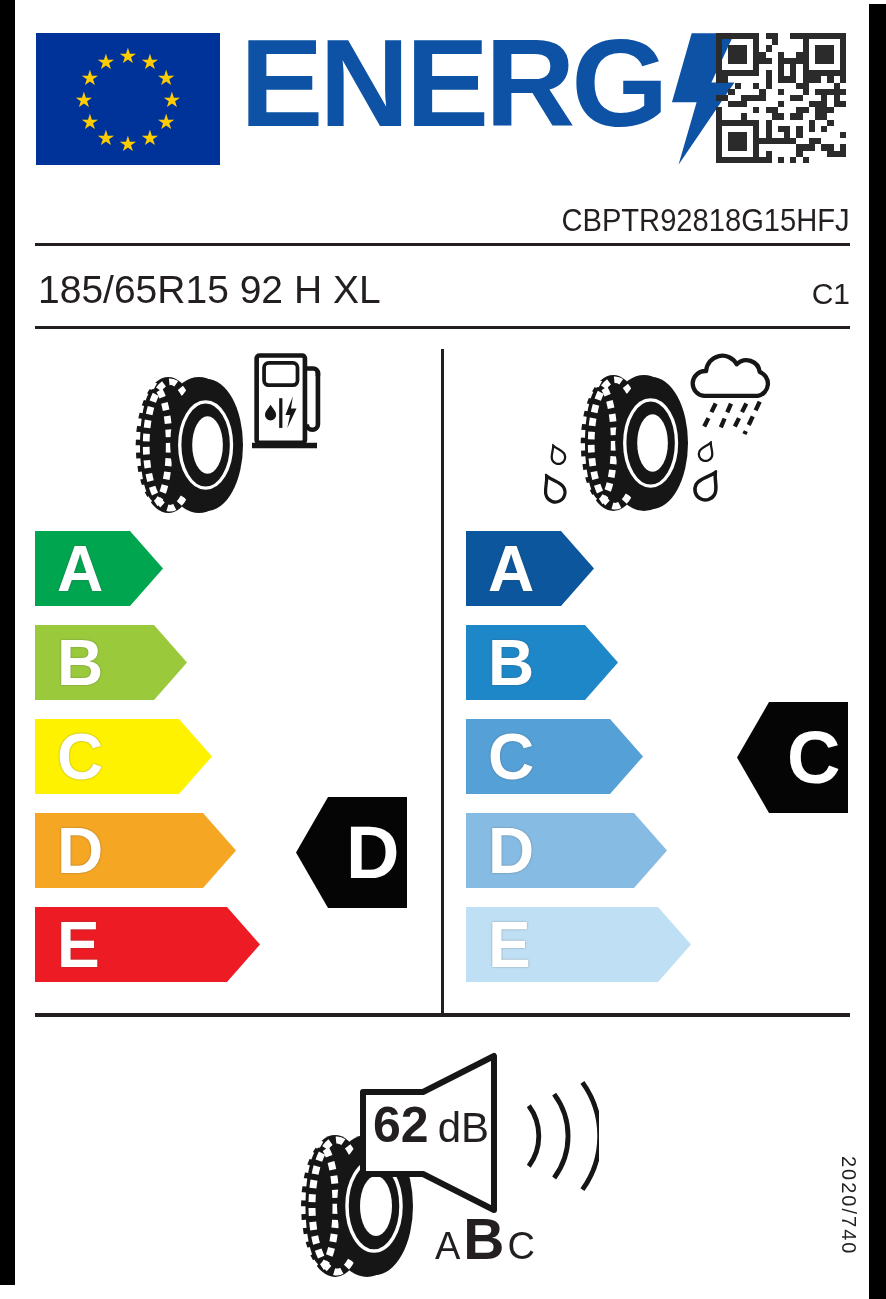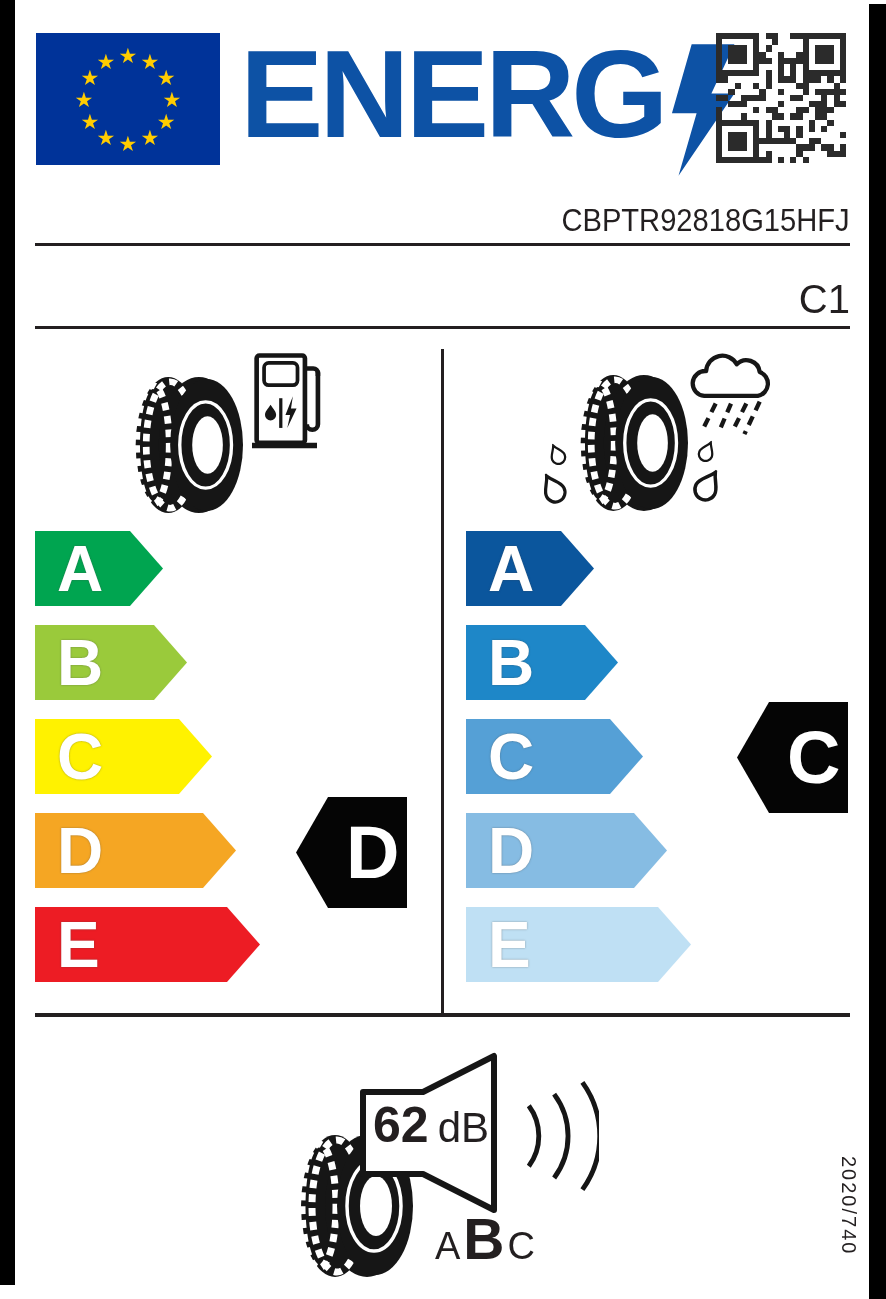--- a/index.html
+++ b/index.html
@@ -5,31 +5,31 @@
   html,body{margin:0;padding:0;background:#fff;}
   #label{position:relative;width:886px;height:1299px;background:#fff;overflow:hidden;
          font-family:"Liberation Sans",sans-serif;color:#231f20;}
   .abs{position:absolute;}
   
   #border-left{left:0;top:0;width:15px;height:1285px;background:#000;}
   #border-right{left:869px;top:4px;width:17px;height:1295px;background:#000;}
   
   #flag{left:36px;top:33px;width:184px;height:132px;}
   #flag .star{position:absolute;font-size:21px;line-height:1;transform:translate(-50%,-50%);}
-  #energ{left:240px;top:31px;display:flex;align-items:flex-start;}
+  #energ{left:240px;top:20px;display:flex;align-items:flex-start;}
   #energ-text{font-size:125px;line-height:1;font-weight:700;letter-spacing:-4px;}
   #bolt{margin-left:2px;margin-top:8px;}
   #qr{left:716px;top:33px;}
   
   #brand{left:38px;top:202px;font-size:31px;font-weight:700;letter-spacing:.5px;}
   #identifier{right:36px;top:203px;font-size:31px;transform:scaleX(.94);transform-origin:right;}
   .rule{left:35px;width:815px;background:#231f20;}
   #rule1{top:243px;height:3px;}
   #size{left:38px;top:268px;font-size:39px;}
-  #tclass{right:36px;top:277px;font-size:40px;}
+  #tclass{right:36px;top:277px;font-size:30px;}
   #rule2{top:326px;height:3px;}
   #rule3{top:1013px;height:4px;}
   #vdivider{left:441px;top:349px;width:3px;height:665px;background:#231f20;}
   
   #fuel-icons{left:126px;top:348px;}
   #wet-icons{left:538px;top:348px;}
   
   .arrow{left:35px;height:75px;display:flex;align-items:center;
          clip-path:polygon(0 0,calc(100% - 33px) 0,100% 50%,calc(100% - 33px) 100%,0 100%);
          filter:drop-shadow(0 0 1px rgba(90,90,90,.8));}
@@ -346,20 +346,21 @@
       <rect x="20" y="19" width="1" height="1" fill="#2b2b2b"></rect>
       <rect x="7" y="20" width="1" height="1" fill="#2b2b2b"></rect>
       <rect x="8" y="20" width="1" height="1" fill="#2b2b2b"></rect>
       <rect x="10" y="20" width="1" height="1" fill="#2b2b2b"></rect>
       <rect x="12" y="20" width="1" height="1" fill="#2b2b2b"></rect>
       <rect x="14" y="20" width="1" height="1" fill="#2b2b2b"></rect>
     </svg>
 
   <div class="abs" id="identifier">CBPTR92818G15HFJ</div>
   <div class="abs rule" id="rule1"></div>
+  <div class="abs" id="size">185/65R15 92 H XL</div>
   <div class="abs" id="tclass">C1</div>
   <div class="abs rule" id="rule2"></div>
   <div class="abs" id="vdivider"></div>
 
   <svg class="abs" id="fuel-icons" width="204" height="175" viewBox="0 0 204 175">
     <use href="#sym-tire" x="2" y="22" width="115" height="150"></use>
     <use href="#sym-pump" x="126" y="2" width="78" height="102"></use>
   </svg>
   <svg class="abs" id="wet-icons" width="250" height="178" viewBox="0 0 250 178">
     <use href="#sym-tire" x="35" y="20" width="115" height="150"></use>

